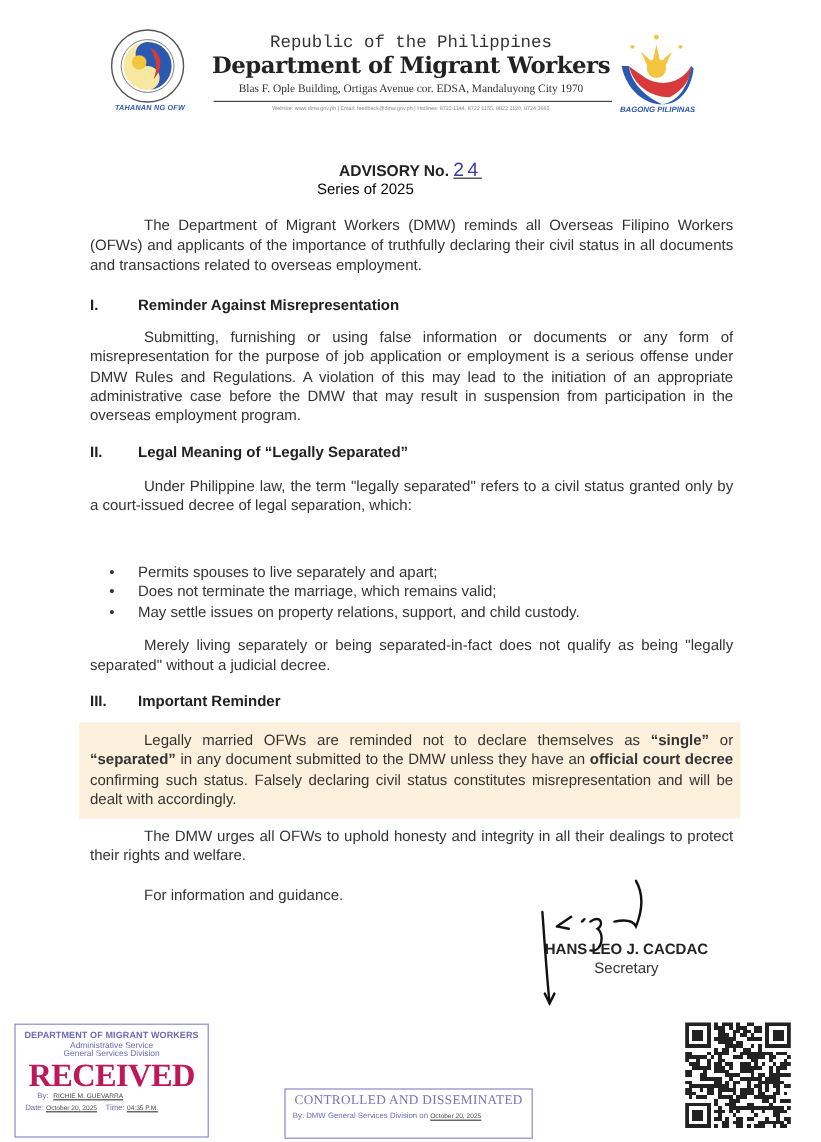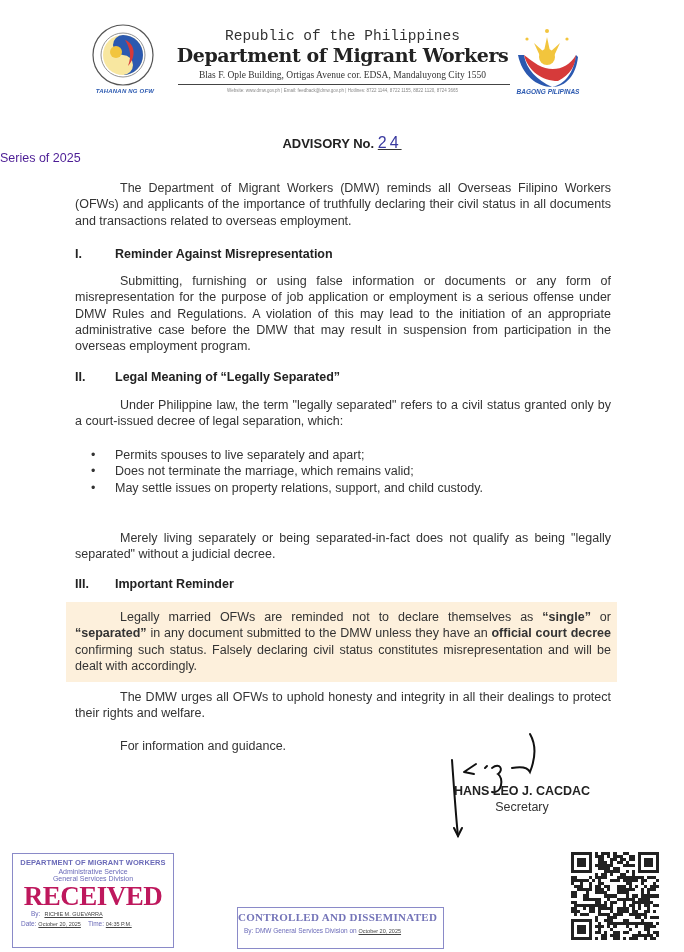--- a/index.html
+++ b/index.html
@@ -13,21 +13,21 @@
   .lh-dept { left: 170px; top: 44px; width: 345px; text-align: center; font-family: "DejaVu Serif", serif; font-size: 19px; font-weight: bold; color: #222; letter-spacing: -0.4px; }
   .lh-address { left: 170px; top: 70px; width: 345px; text-align: center; font-family: "Liberation Serif", serif; font-size: 9.5px; color: #333; }
   .lh-rule { left: 178px; top: 84px; width: 332px; height: 1px; background: #444; }
   .lh-contacts { left: 170px; top: 88px; width: 345px; text-align: center; font-size: 4.5px; color: #888; white-space: nowrap; }
   .seal-right { left: 512px; top: 25px; width: 70px; height: 65px; }
   .seal-right-caption { left: 502px; top: 88px; width: 92px; text-align: center; font-size: 6.5px; font-weight: bold; font-style: italic; color: #2b59b0; }
 
   
   .adv-title { left: 0; top: 134px; width: 684px; text-align: center; font-size: 13px; font-weight: bold; color: #222; }
   .adv-no { font-family: "Liberation Sans", sans-serif; font-weight: normal; color: #3a3aa0; font-size: 16px; text-decoration: underline; text-decoration-color: #333; letter-spacing: 3px; }
-  .adv-series { left: 0; top: 151px; width: 609px; text-align: left; font-size: 12.5px; color: #4c1d95; }
+  .adv-series { left: 0; top: 151px; width: 609px; text-align: center; font-size: 12.5px; color: #000000; }
 
   
   .para { left: 75px; width: 536px; font-size: 12.5px; line-height: 16.3px; text-align: justify; color: #333; }
   .indent { text-indent: 45px; }
   .heading { left: 75px; font-size: 12.5px; font-weight: bold; color: #222; }
   .heading .num { display: inline-block; width: 40px; }
   ul.bullets { margin: 0; padding: 0; list-style: none; }
   ul.bullets li { position: relative; padding-left: 40px; }
   ul.bullets li::before { content: "•"; position: absolute; left: 16px; top: 0; }
   .highlight { left: 66px; top: 602px; width: 551px; height: 80px; background: #fdf0dc; }
@@ -43,21 +43,21 @@
   .stamp .s2 { font-size: 7px; margin-top: 1px; }
   .stamp .s3 { font-size: 7px; margin-top: 0px; }
   .stamp .s4 { font-family: "Liberation Serif", serif; font-size: 27px; font-weight: bold; color: #be185d; line-height: 26px; margin-top: 1px; letter-spacing: -0.5px; }
   .stamp .s5 { font-size: 6.5px; margin-top: 1px; text-align: left; padding-left: 18px; }
   .stamp .s5 .v { color: #444; font-size: 5.5px; text-decoration: underline; margin-left: 4px; }
   .stamp .s6 { font-size: 6.5px; margin-top: 3px; text-align: left; padding-left: 8px; }
   .stamp .s6 .v { color: #444; font-size: 5.5px; text-decoration: underline; }
 
   
   .stamp2 { left: 237px; top: 907px; width: 205px; height: 40px; border: 1.5px solid #8a8ac8; }
-  .stamp2 .c1 { font-family: "Liberation Serif", serif; font-size: 11px; font-weight: bold; color: #7474b8; margin-top: 3px; letter-spacing: 0.3px; }
+  .stamp2 .c1 { font-family: "Liberation Serif", serif; font-size: 11px; font-weight: normal; color: #7474b8; text-align: center; margin-top: 3px; letter-spacing: 0.3px; }
   .stamp2 .c2 { font-size: 6.5px; color: #6a6ab8; margin-top: 4px; padding-left: 6px; }
   .stamp2 .c2 .v { color: #444; font-size: 5.5px; text-decoration: underline; }
 
   
   .qr { left: 571px; top: 852px; width: 88px; height: 88px; }
 </style>
 </head>
 <body>
 
 <div class="abs seal-left">
@@ -67,21 +67,21 @@
     <circle cx="31" cy="31" r="20" fill="#f8e7a0"></circle>
     <path d="M31 11 A20 20 0 0 1 31 51 A10 10 0 0 0 31 31 A10 10 0 0 1 31 11Z" fill="#2b59b0"></path>
     <path d="M33 16 C44 20 44 34 36 42 C40 32 38 24 33 16Z" fill="#d63a3a"></path>
     <circle cx="24" cy="28" r="6" fill="#f2c53d"></circle>
   </svg>
 </div>
 <div class="abs seal-left-caption">TAHANAN NG OFW</div>
 
 <div class="abs lh-republic">Republic of the Philippines</div>
 <div class="abs lh-dept">Department of Migrant Workers</div>
-<div class="abs lh-address">Blas F. Ople Building, Ortigas Avenue cor. EDSA, Mandaluyong City 1550</div>
+<div class="abs lh-address">Blas F. Ople Building, Ortigas Avenue cor. EDSA, Mandaluyong City 1970</div>
 <div class="abs lh-rule"></div>
 <div class="abs lh-contacts">Website: www.dmw.gov.ph | Email: feedback@dmw.gov.ph | Hotlines: 8722 1144, 8722 1155, 8822 1120, 8724 3665</div>
 
 <div class="abs seal-right">
   <svg width="70" height="65" viewBox="0 0 70 65">
     <g fill="#f2c53d">
       <circle cx="35" cy="6" r="2"></circle>
         <circle cx="15" cy="14" r="1.6"></circle>
         <circle cx="55" cy="14" r="1.6"></circle>
       <path d="M35 12 L38 26 L32 26Z"></path>
@@ -106,21 +106,21 @@
 
 <div class="abs heading" style="top:247px;">
   <span class="num">I.</span><span>Reminder Against Misrepresentation</span>
 </div>
 <div class="abs para indent" style="top:273px;">Submitting, furnishing or using false information or documents or any form of misrepresentation for the purpose of job application or employment is a serious offense under DMW Rules and Regulations. A violation of this may lead to the initiation of an appropriate administrative case before the DMW that may result in suspension from participation in the overseas employment program.</div>
 
 <div class="abs heading" style="top:370px;">
   <span class="num">II.</span><span>Legal Meaning of “Legally Separated”</span>
 </div>
 <div class="abs para indent" style="top:397px;">Under Philippine law, the term "legally separated" refers to a civil status granted only by a court-issued decree of legal separation, which:</div>
-<div class="abs para" style="top:447px; text-align:left;">
+<div class="abs para" style="top:469px; text-align:left;">
   <ul class="bullets">
     <li>Permits spouses to live separately and apart;</li>
     <li>Does not terminate the marriage, which remains valid;</li>
     <li>May settle issues on property relations, support, and child custody.</li>
   </ul>
 </div>
 <div class="abs para indent" style="top:530px;">Merely living separately or being separated-in-fact does not qualify as being "legally separated" without a judicial decree.</div>
 
 <div class="abs heading" style="top:577px;">
   <span class="num">III.</span><span>Important Reminder</span>

